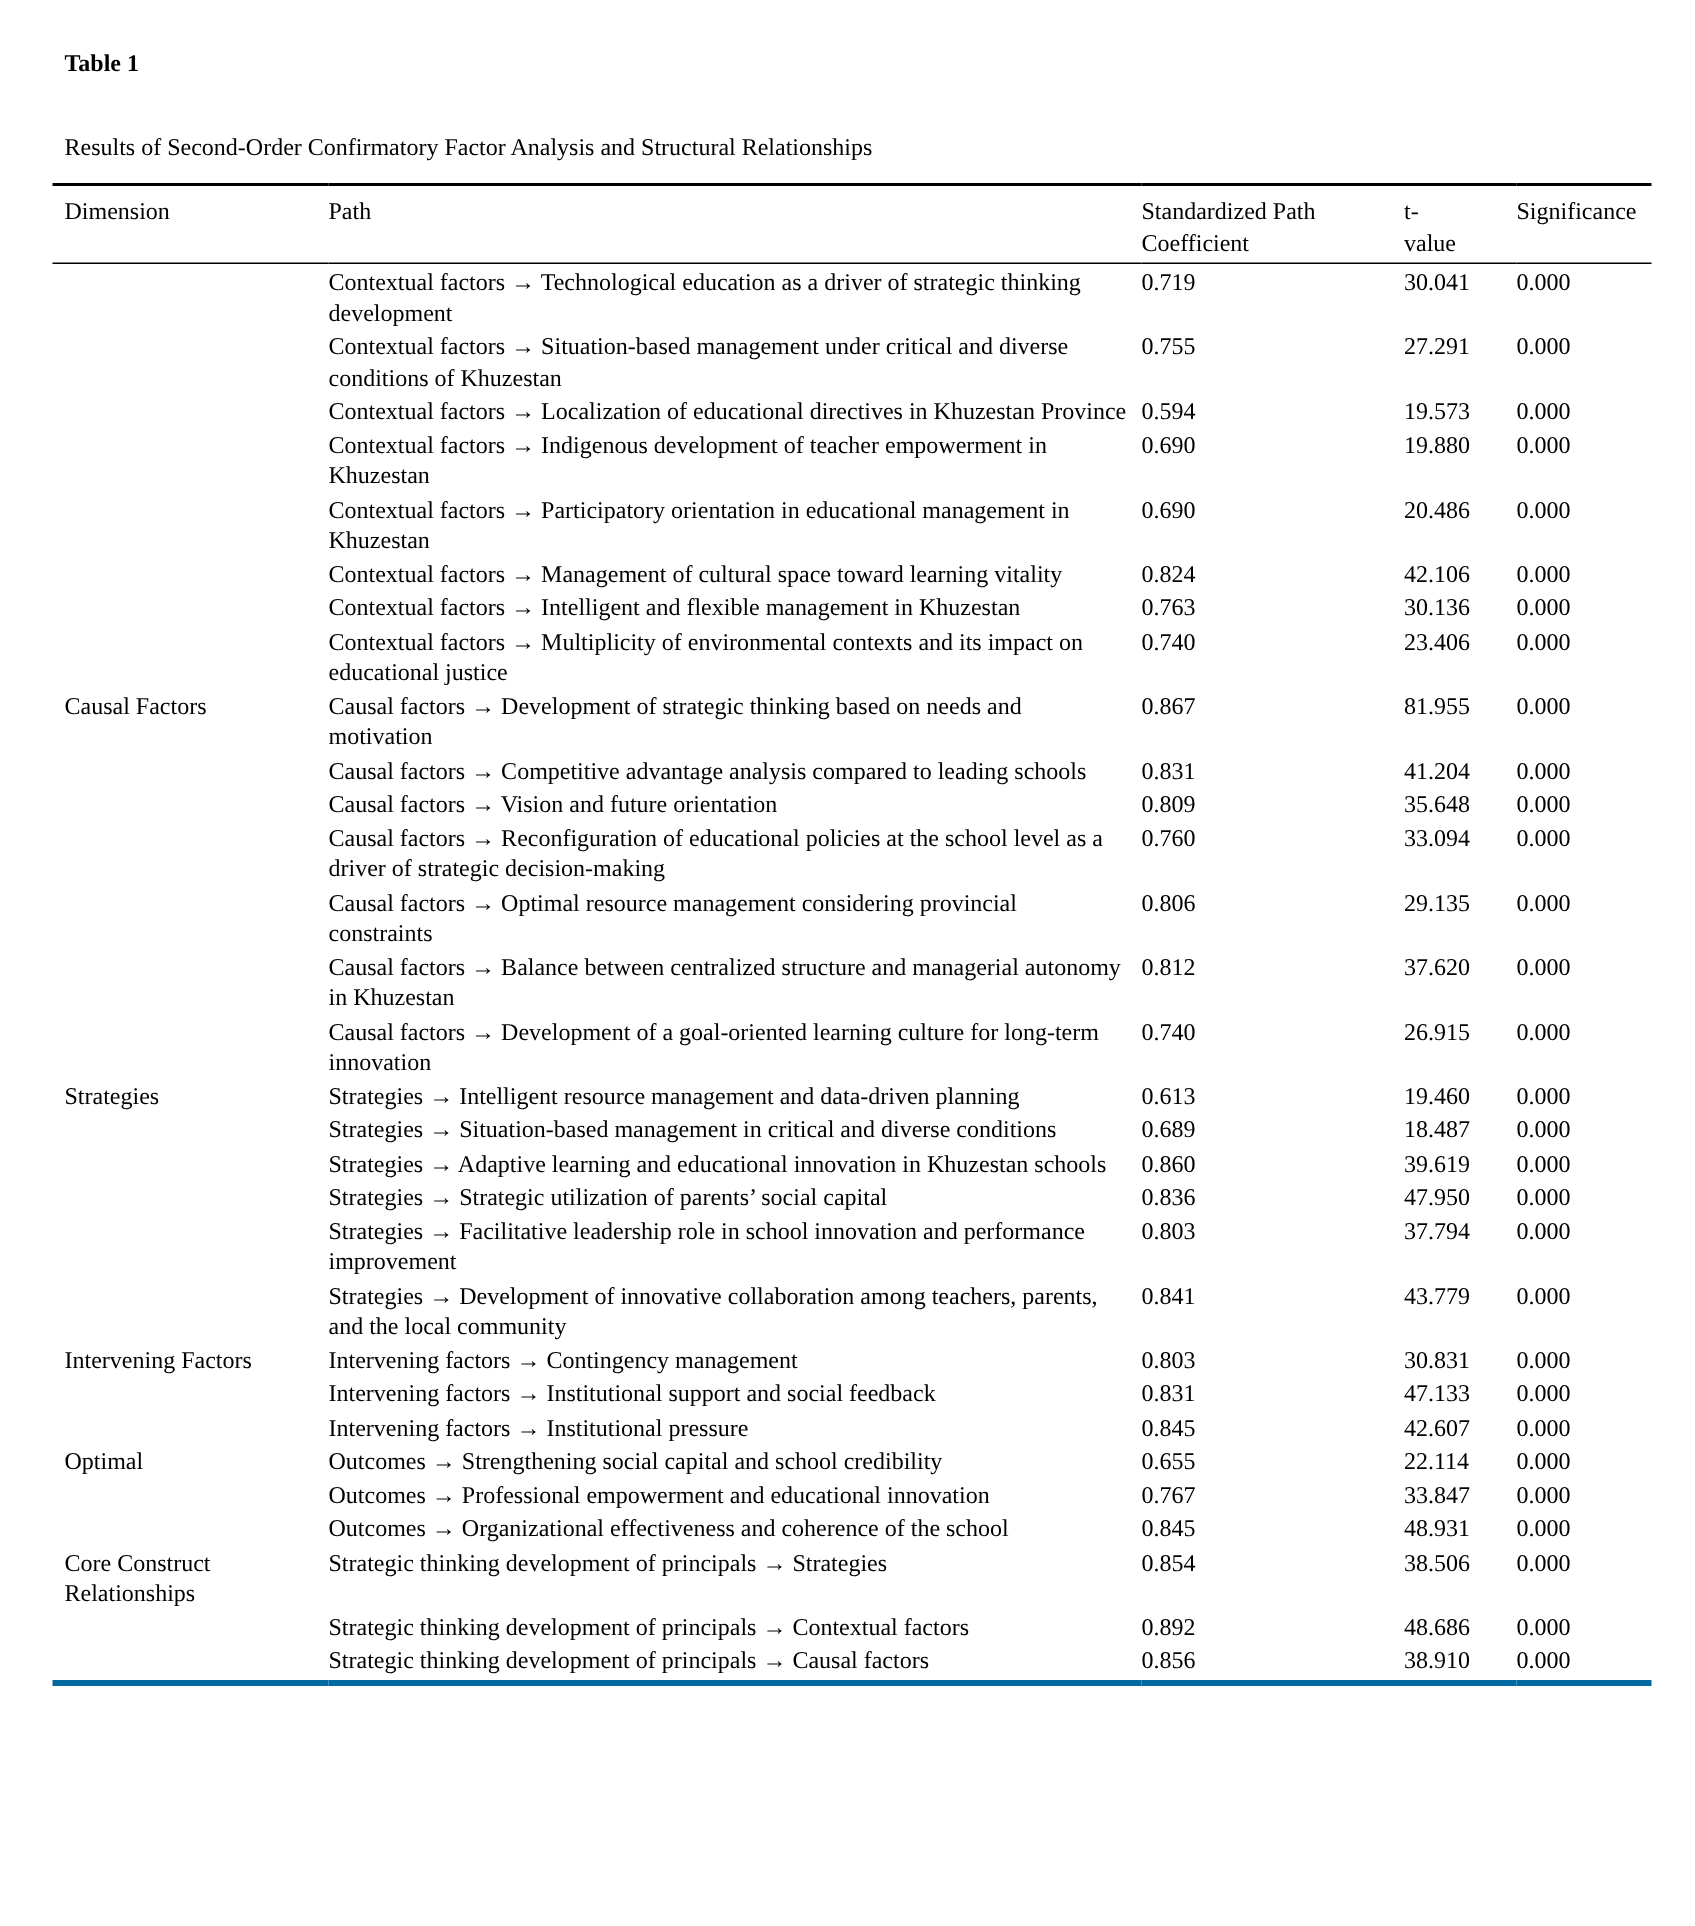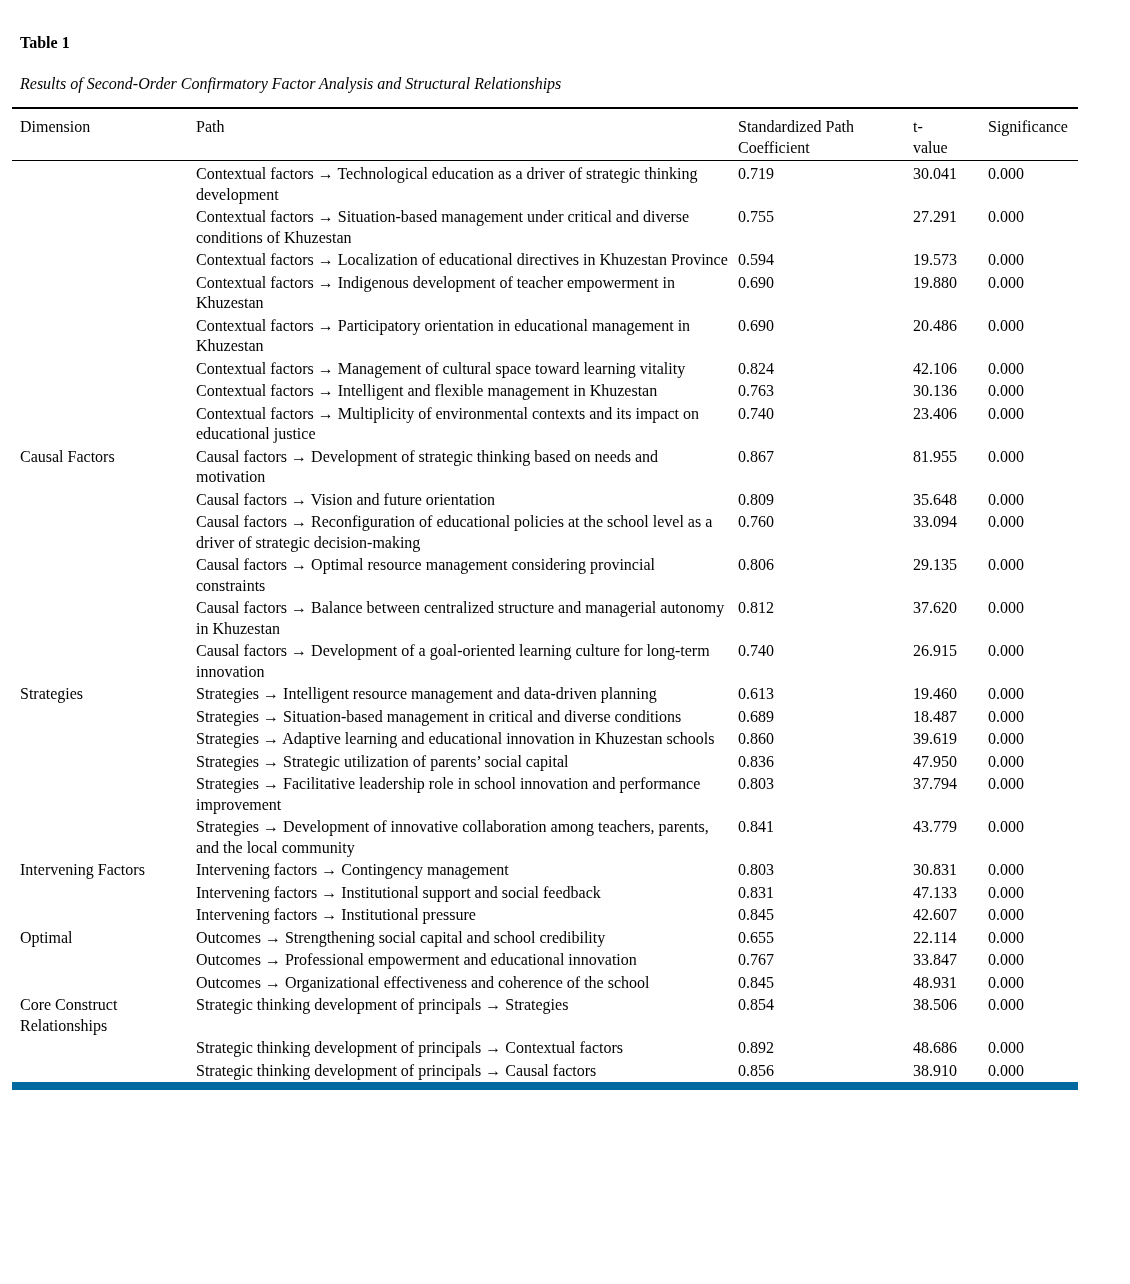--- a/index.html
+++ b/index.html
@@ -9,40 +9,39 @@
     color: #000000;
     font-family: "Liberation Serif", "DejaVu Serif", serif;
     font-size: 16px;
   }
   body {
     width: 1130px;
     height: 1284px;
     overflow: hidden;
   }
   .page {
-    padding: 33px 34px 0 12px;
+    padding: 33px 34px 0 35px;
   }
   .table-label {
     font-weight: bold;
     margin-left: 8px;
     line-height: 20px;
   }
   .table-caption {
-    font-style: italic;
     margin-left: 8px;
-    margin-top: 21px;
+    margin-top: 36px;
     line-height: 20px;
   }
   table.results {
     border-collapse: collapse;
     table-layout: fixed;
     width: 1066px;
     margin-top: 13px;
     border-top: 2px solid #000;
-    border-bottom: 8px solid #0369a1;
+    border-bottom: 4px solid #0369a1;
   }
   table.results th,
   table.results td {
     vertical-align: top;
     text-align: left;
     font-weight: normal;
     line-height: 20.5px;
     padding: 1px 10px 1px 0;
   }
   table.results thead th {
@@ -150,20 +149,27 @@
         </tr>
         <tr>
           <td>Causal Factors</td>
           <td>Causal factors → Development of strategic thinking based on needs and motivation</td>
           <td>0.867</td>
           <td>81.955</td>
           <td>0.000</td>
         </tr>
         <tr>
           <td></td>
+          <td>Causal factors → Competitive advantage analysis compared to leading schools</td>
+          <td>0.831</td>
+          <td>41.204</td>
+          <td>0.000</td>
+        </tr>
+        <tr>
+          <td></td>
           <td>Causal factors → Vision and future orientation</td>
           <td>0.809</td>
           <td>35.648</td>
           <td>0.000</td>
         </tr>
         <tr>
           <td></td>
           <td>Causal factors → Reconfiguration of educational policies at the school level as a driver of strategic decision-making</td>
           <td>0.760</td>
           <td>33.094</td>

